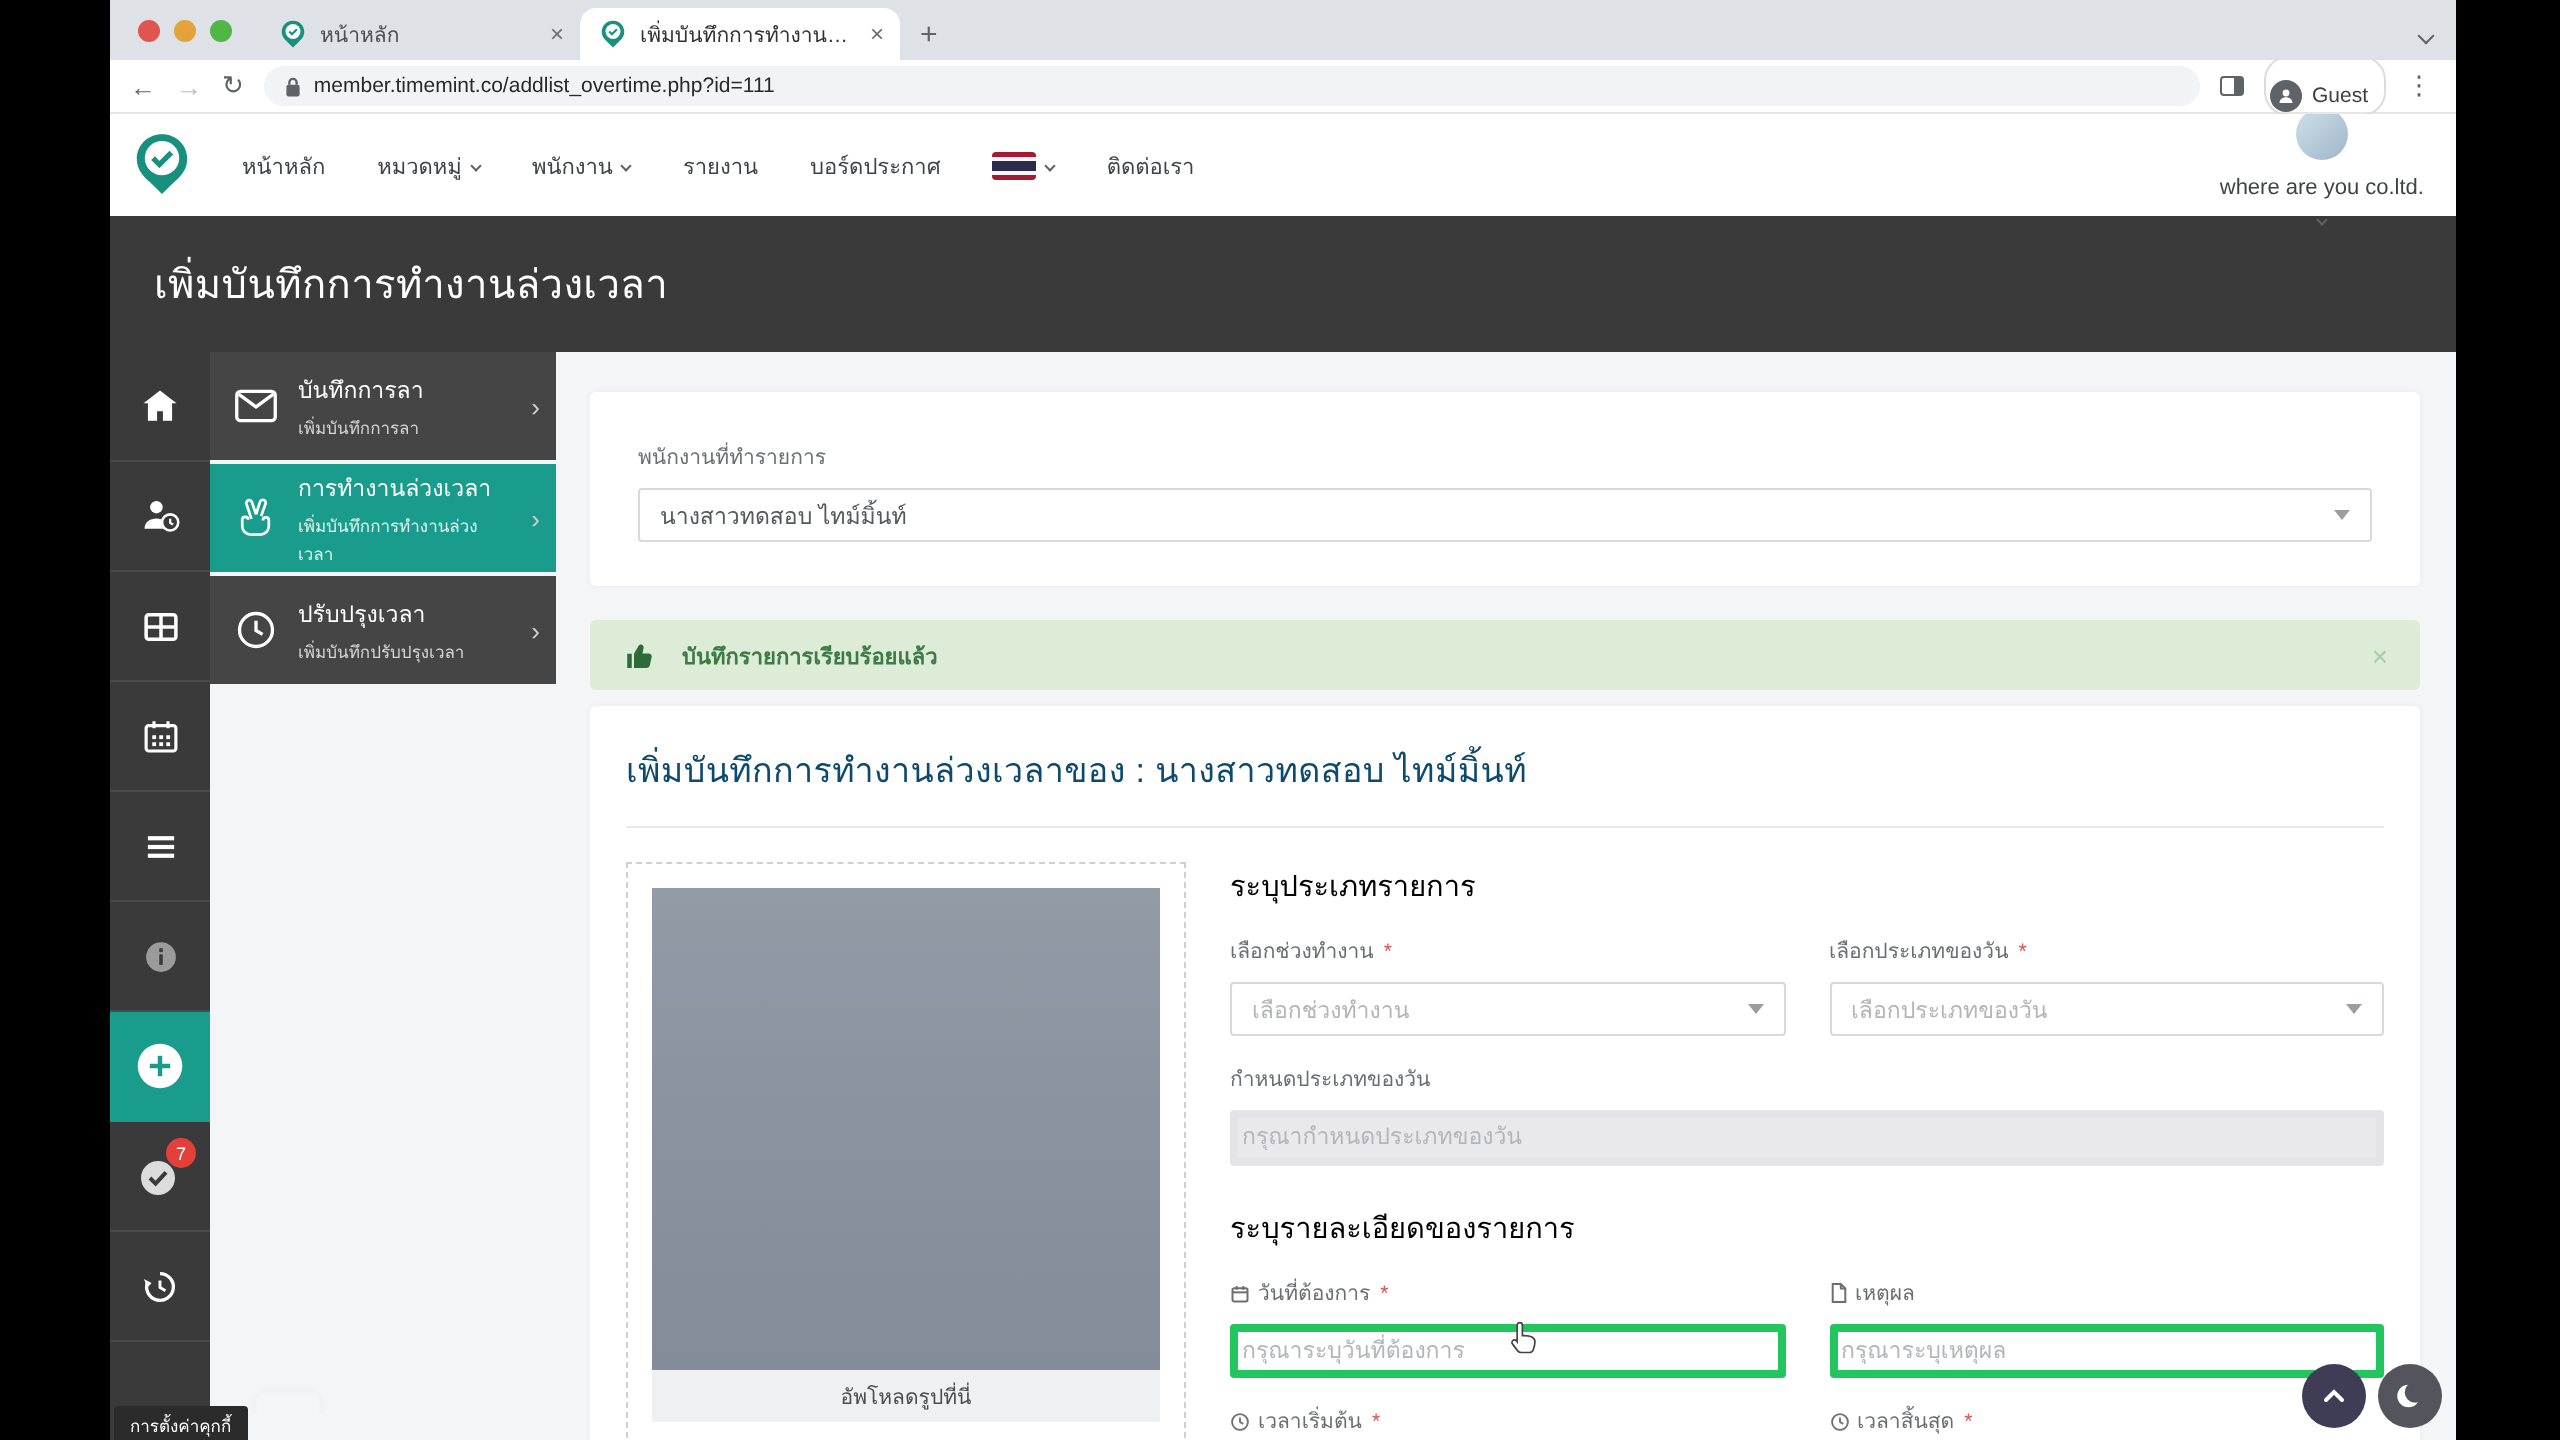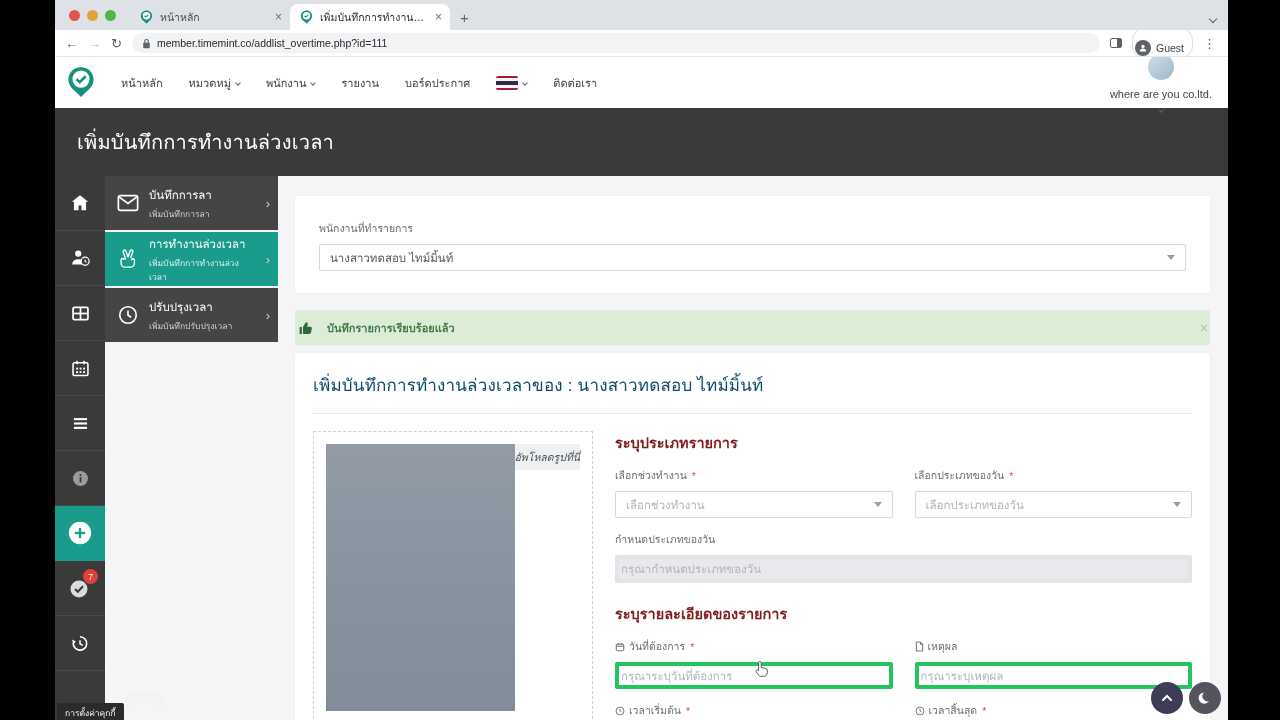--- a/index.html
+++ b/index.html
@@ -66,34 +66,34 @@
 
   
   .content { position:absolute; left:50px; top:119px; right:0; bottom:0; background:#f4f5f7; overflow:hidden; z-index:1; }
   .card { position:absolute; left:190px; width:915px; background:#fff; border-radius:3px; box-shadow:0 0 3px rgba(0,0,0,.05); }
   .card1 { top:20px; height:97px; padding:24px 24px 0; }
   .fld-label { font-size:10.5px; color:#6b6e73; display:flex; align-items:center; gap:4px; }
   .sel { margin-top:7px; height:27px; border:1px solid #d9d9dd; border-radius:2px; display:flex; align-items:center; justify-content:space-between; padding:0 10px; font-size:11.5px; color:#55585c; background:#fff; }
   .sel.ph { color:#b3b5ba; }
   .caret { width:0; height:0; border-left:4px solid transparent; border-right:4px solid transparent; border-top:5px solid #9a9da2; }
 
-  .alert { position:absolute; left:190px; top:134px; width:915px; height:35px; background:#dcecd7; border-radius:3px; display:flex; align-items:center; padding:0 2px; gap:12px; }
+  .alert { position:absolute; left:190px; top:134px; width:915px; height:35px; background:#dcecd7; border-radius:3px; display:flex; align-items:center; padding:0 16px; gap:12px; }
   .alert-msg { font-size:11px; color:#3e7b47; font-weight:bold; flex:1; }
   .alert-x { color:#a9cba6; font-size:14px; }
 
   .card2 { top:177px; height:620px; padding:18px 18px; }
   .card2 h2 { font-size:17px; font-weight:400; color:#0c4a6e; letter-spacing:.2px; }
   .card2 hr { border:none; border-top:1px solid #e9e9eb; margin:15px 0 17px; }
   .form-row-wrap { display:flex; align-items:flex-start; }
   .upload { width:280px; flex:0 0 280px; border:1px dashed #cfd0d4; padding:12px; height:293px; display:flex; }
-  .upload-inner { flex:1; display:flex; flex-direction:row;font-style:italic; }
+  .upload-inner { flex:1; display:flex; flex-direction:column; }
   .upload-img { flex:1; background:linear-gradient(180deg,#929ba6 0%,#87929e 60%,#828d99 100%); }
   .upload-cap { height:26px; background:#eef0f2; display:flex; align-items:center; justify-content:center; font-size:10.5px; color:#4a4d52; }
   .formcol { flex:1; margin-left:22px; }
-  .formcol h3 { font-size:14.5px; font-weight:700; color:#7f1d1d; margin-bottom:13px; }
+  .formcol h3 { font-size:14.5px; font-weight:400; color:#000000; margin-bottom:13px; }
   .frow { display:flex; gap:22px; margin-bottom:13px; }
   .fgroup { flex:1; min-width:0; }
   .fgroup .fld-label { margin-bottom:7px; }
   .req { color:#d9534f; margin-left:1px; }
   .inp { width:100%; height:27px; border:4px solid #22c55e; border-radius:2px; padding:0 2px; font-size:11.5px; color:#55585c; font-family:inherit; outline:none; }
   .inp::placeholder { color:#b3b5ba; }
   .inp.disabled { background:#e9e9ed; border-color:#e4e4e8; height:28px; }
   .sec2 { margin-top:19px; }
   .lbl-icon { opacity:.85; }
 

